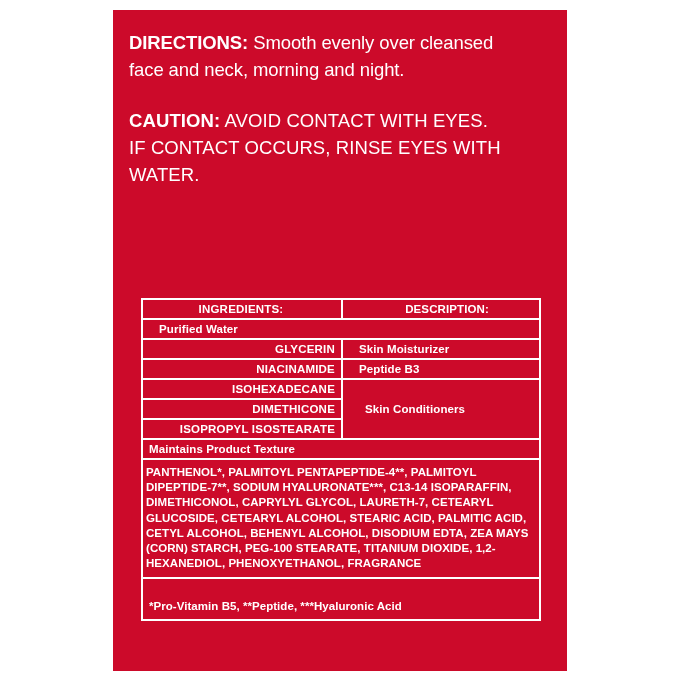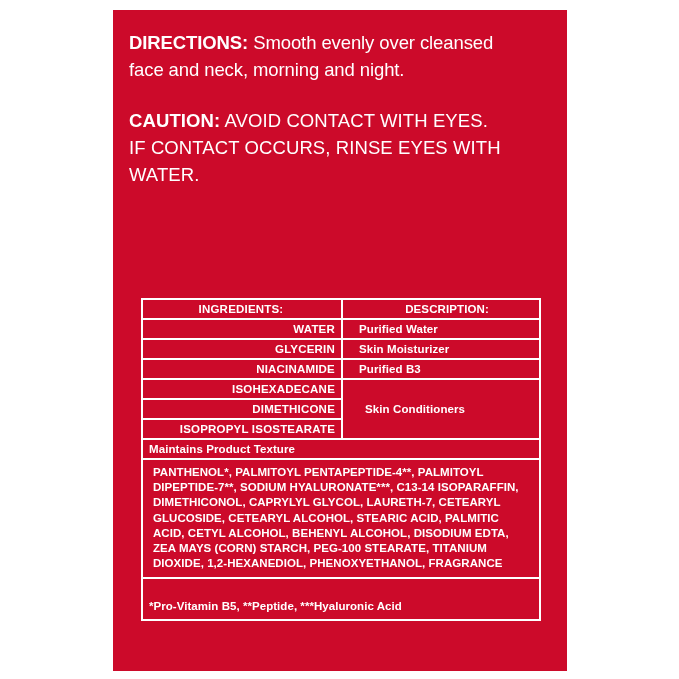--- a/index.html
+++ b/index.html
@@ -117,21 +117,21 @@
     box-sizing: border-box;
     padding: 3px 4px 3px 6px;
     font-weight: bold;
     display: flex;
     align-items: center;
     letter-spacing: 0.1px;
   }
   
   .full-row {
     border-bottom: 2px solid #ffffff;
-    padding: 5px 6px 6px 10px;
+    padding: 5px 6px 6px 3px;
     font-weight: bold;
     font-size: 11.5px;
     line-height: 15.2px;
     letter-spacing: 0.05px;
   }
   .full-row.last {
     border-bottom: none;
     padding: 20px 6px 4px 6px;
   }
 </style>
@@ -152,32 +152,31 @@
   </div>
 
   <div id="ingredients-table">
 
     <div class="trow head">
       <div class="cell-left">INGREDIENTS:</div>
       <div class="cell-right">DESCRIPTION:</div>
     </div>
 
     <div class="trow">
-      <div class="cell-left">WATER</div>
       <div class="cell-right">Purified Water</div>
     </div>
 
     <div class="trow">
       <div class="cell-left">GLYCERIN</div>
       <div class="cell-right">Skin Moisturizer</div>
     </div>
 
     <div class="trow">
       <div class="cell-left">NIACINAMIDE</div>
-      <div class="cell-right">Purified B3</div>
+      <div class="cell-right">Peptide B3</div>
     </div>
 
     <div class="group">
       <div class="group-left">
         <div class="sub">ISOHEXADECANE</div>
         <div class="sub">DIMETHICONE</div>
         <div class="sub">ISOPROPYL ISOSTEARATE</div>
       </div>
       <div class="group-right">Skin Conditioners</div>
     </div>

